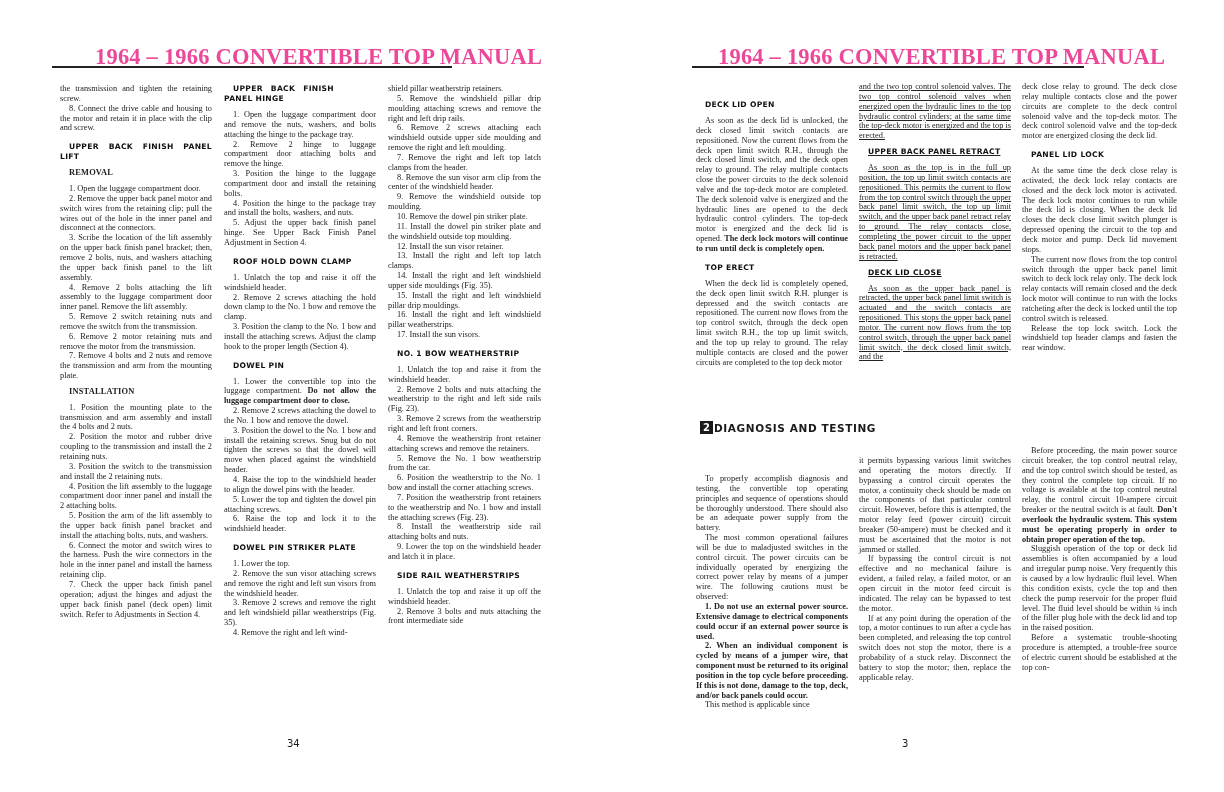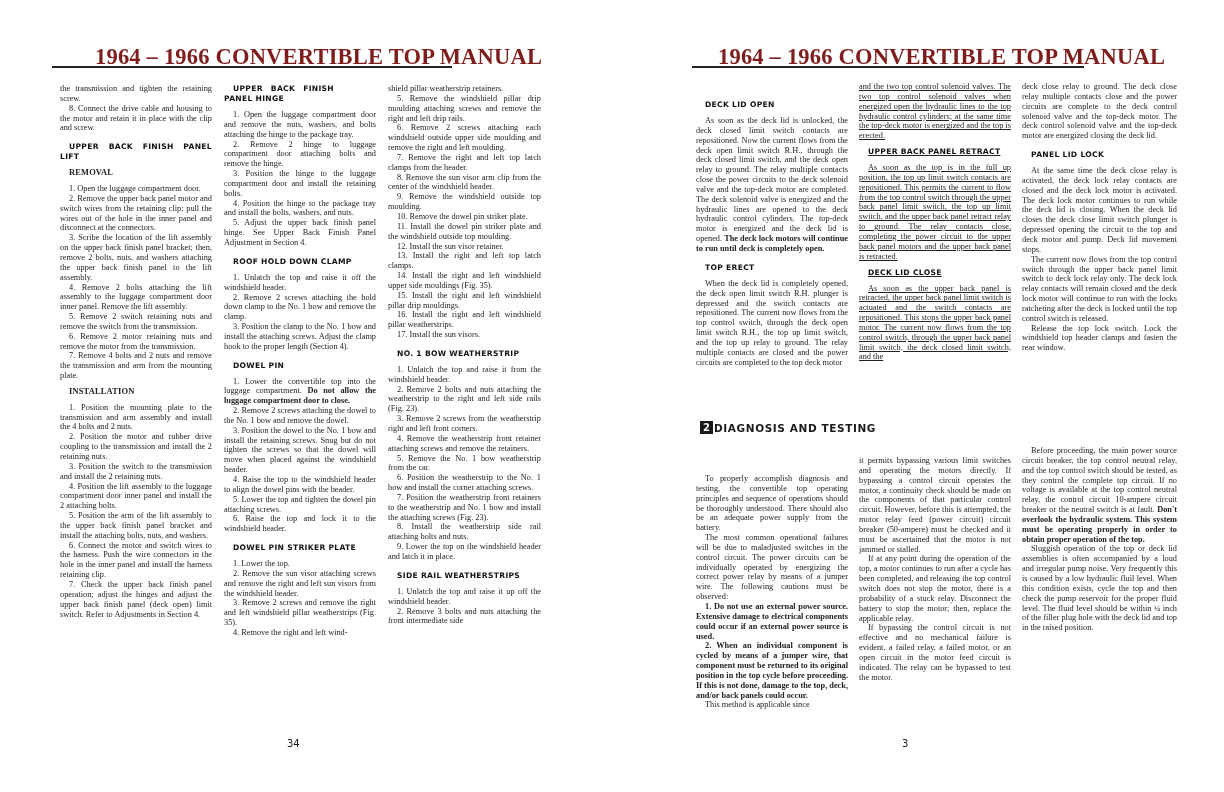--- a/index.html
+++ b/index.html
@@ -2,21 +2,21 @@
 <html><head>
 <meta charset="utf-8">
 <style>
   html, body { margin:0; padding:0; background:#fff; }
   body { width:1224px; height:792px; position:relative; overflow:hidden; color:#1a1a1a; }
   .page { position:absolute; top:0; height:792px; }
   .page.left { left:0; width:612px; }
   .page.right { left:612px; width:612px; }
   .title {
     position:absolute; top:44px; font-family:"Liberation Serif", serif; font-weight:bold;
-    font-size:22.5px; letter-spacing:0.2px; white-space:nowrap; color:#7f1d1d;
+    font-size:22.5px; letter-spacing:0.2px; white-space:nowrap; color:#ec4899;
   }
   .left .title { left:95px; }
   .right .title { left:106px; }
   .rule { position:absolute; top:66px; height:2px; background:#222; }
   .left .rule { left:52px; width:400px; }
   .right .rule { left:80px; width:392px; }
   .col {
     position:absolute; font-family:"Liberation Serif", serif; font-size:8.3px; line-height:9.85px;
     text-align:justify; color:#222;
   }
@@ -184,23 +184,24 @@
   <div class="col" style="left:84px; top:446px; width:152px;margin-top:28px;">
     <p>To properly accomplish diagnosis and testing, the convertible top operating principles and sequence of operations should be thoroughly understood. There should also be an adequate power supply from the battery.</p>
     <p>The most common operational failures will be due to maladjusted switches in the control circuit. The power circuits can be individually operated by energizing the correct power relay by means of a jumper wire. The following cautions must be observed:</p>
     <p style="font-weight:bold;">1. Do not use an external power source. Extensive damage to electrical components could occur if an external power source is used.</p>
     <p style="font-weight:bold;">2. When an individual component is cycled by means of a jumper wire, that component must be returned to its original position in the top cycle before proceeding. If this is not done, damage to the top, deck, and/or back panels could occur.</p>
     <p>This method is applicable since</p>
   </div>
 
   <div class="col" style="left:247px; top:456px; width:152px;">
     <p class="noind">it permits bypassing various limit switches and operating the motors directly. If bypassing a control circuit operates the motor, a continuity check should be made on the components of that particular control circuit. However, before this is attempted, the motor relay feed (power circuit) circuit breaker (50-ampere) must be checked and it must be ascertained that the motor is not jammed or stalled.</p>
+    <p>If bypassing the control circuit is not effective and no mechanical failure is evident, a failed relay, a failed motor, or an open circuit in the motor feed circuit is indicated. The relay can be bypassed to test the motor.</p>
     <p>If at any point during the operation of the top, a motor continues to run after a cycle has been completed, and releasing the top control switch does not stop the motor, there is a probability of a stuck relay. Disconnect the battery to stop the motor; then, replace the applicable relay.</p>
-    <p>If bypassing the control circuit is not effective and no mechanical failure is evident, a failed relay, a failed motor, or an open circuit in the motor feed circuit is indicated. The relay can be bypassed to test the motor.</p>
   </div>
 
   <div class="col" style="left:410px; top:446px; width:155px;">
     <p><span>Before proceeding, the main power source circuit breaker, the top control neutral relay, and the top control switch should be tested, as they control the complete top circuit. If no voltage is available at the top control neutral relay, the control circuit 10-ampere circuit breaker or the neutral switch is at fault. </span><b>Don't overlook the hydraulic system. This system must be operating properly in order to obtain proper operation of the top.</b></p>
     <p>Sluggish operation of the top or deck lid assemblies is often accompanied by a loud and irregular pump noise. Very frequently this is caused by a low hydraulic fluil level. When this condition exists, cycle the top and then check the pump reservoir for the proper fluid level. The fluid level should be within ¼ inch of the filler plug hole with the deck lid and top in the raised position.</p>
+    <p>Before a systematic trouble-shooting procedure is attempted, a trouble-free source of electric current should be established at the top con-</p>
   </div>
 
   <div class="pno">3</div>
 </div>
 
 </body></html>

